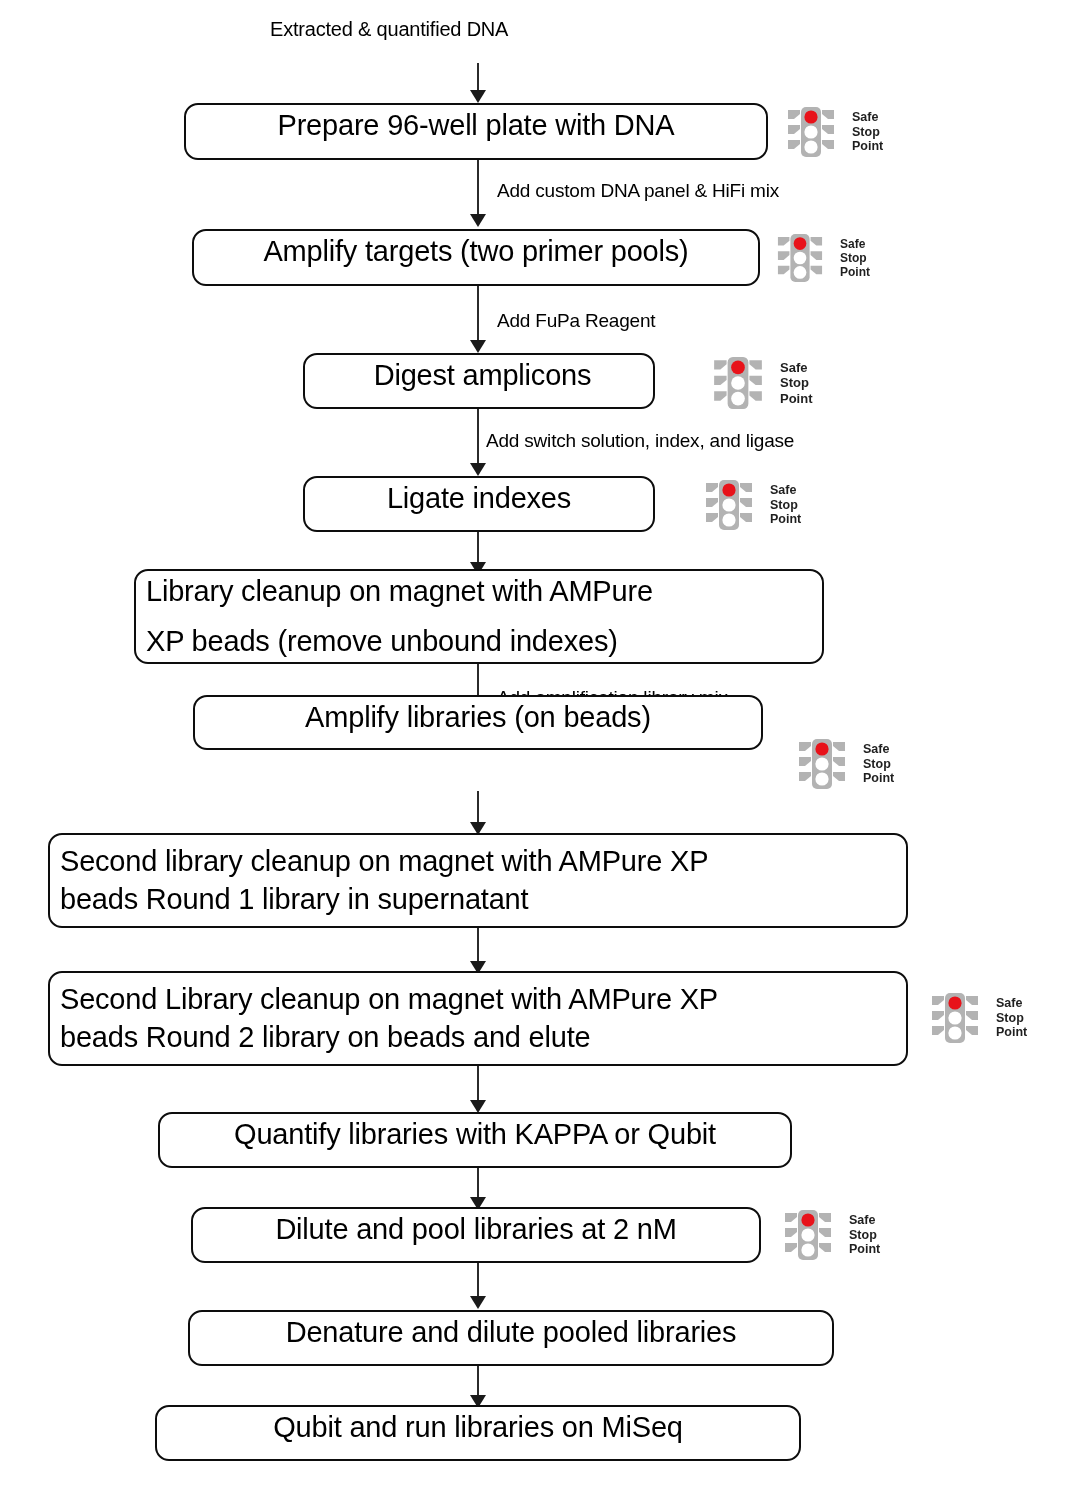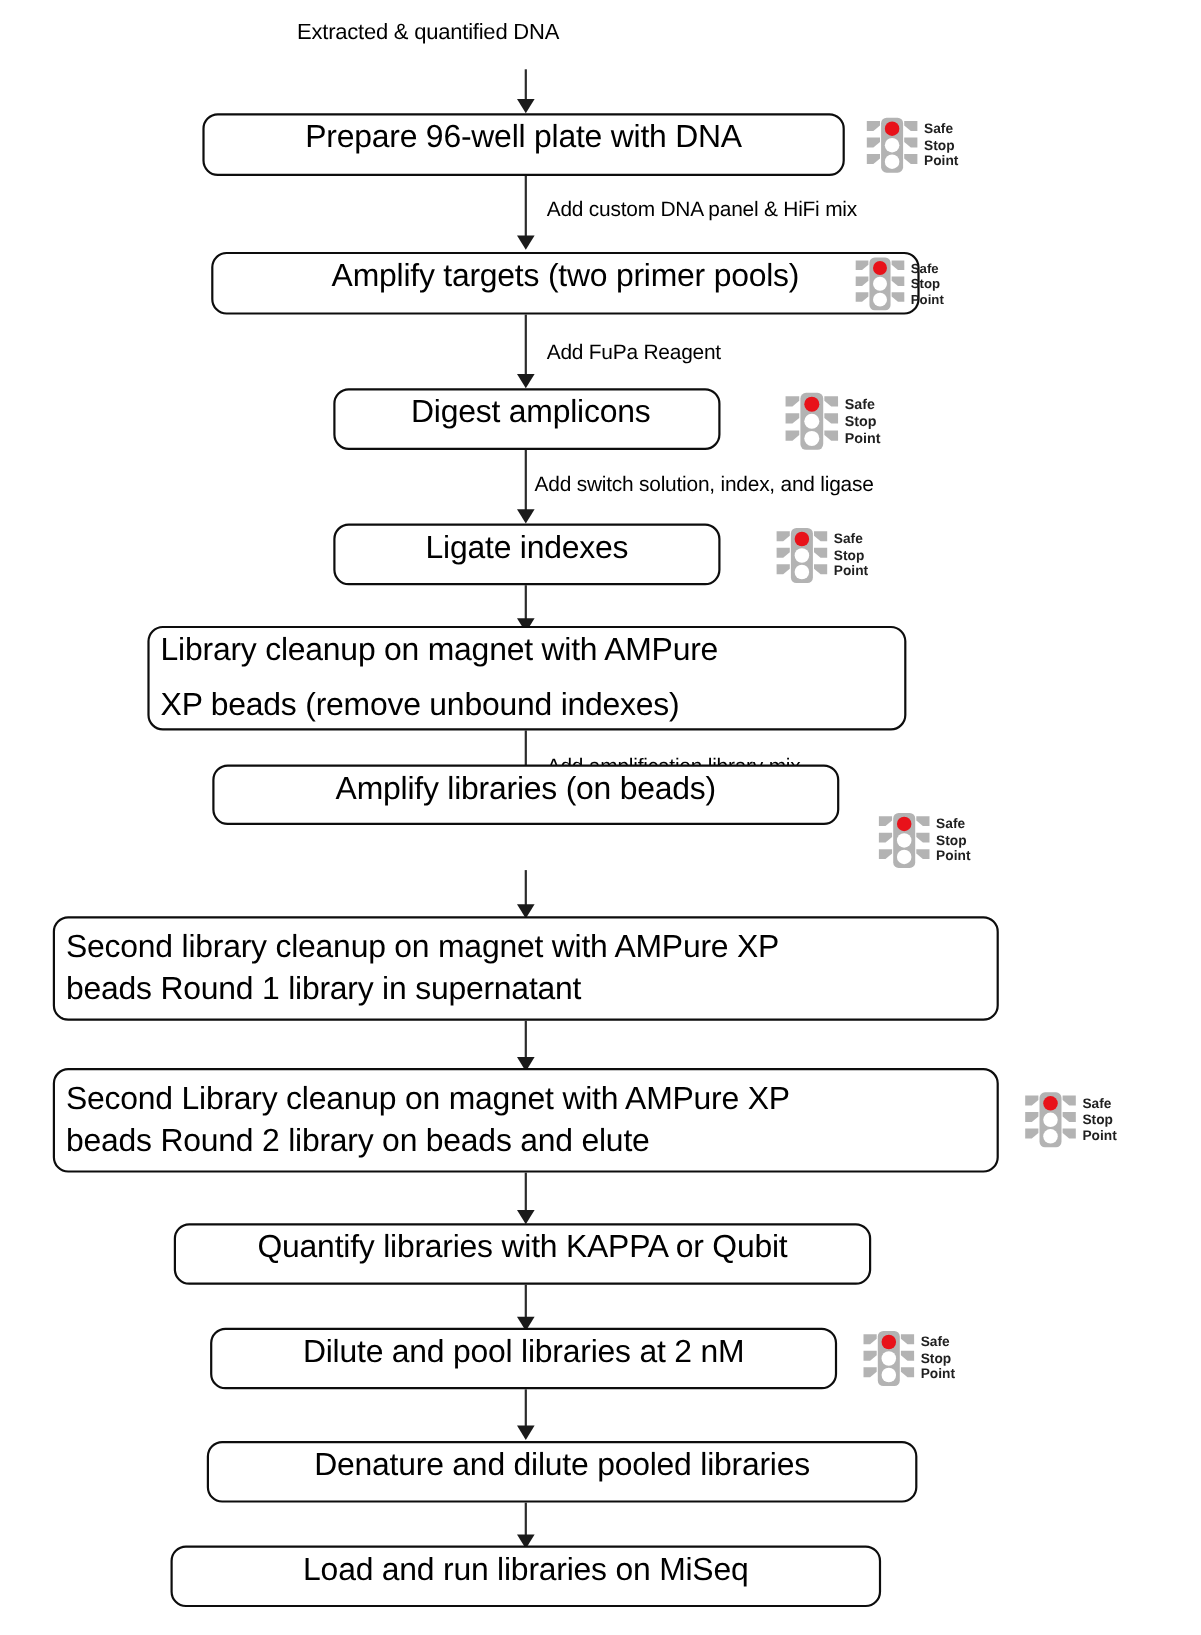--- a/index.html
+++ b/index.html
@@ -69,21 +69,21 @@
     border-left: 8px solid transparent;
     border-right: 8px solid transparent;
     border-top: 13px solid #1a1a1a;
   }
 
   
   .ssp {
     position: absolute;
     display: flex;
     align-items: center;
-    gap: 4px;
+    gap: 16px;
   }
   .ssp .light-svg { display: block; }
   .ssp .ssp-text {
     display: flex;
     flex-direction: column;
     justify-content: center;
     color: #1f1f1f;
     line-height: 1.18;
     font-weight: 600;
   }
@@ -121,21 +121,21 @@
       <span>Safe</span>
       <span>Stop</span>
       <span>Point</span>
     </div>
   </div>
 
   <div class="connector" style="left:477px; top:160px; height:62px;"></div>
   <div class="arrowhead" style="left:470px; top:214px;"></div>
   <div class="edge-label" style="left:497px; top:180px;">Add custom DNA panel &amp; HiFi mix</div>
 
-  <div class="node" style="left:192px; top:229px; width:644px; height:57px;">
+  <div class="node" style="left:192px; top:229px; width:568px; height:57px;">
     <span>Amplify targets (two primer pools)</span>
   </div>
   <div class="ssp" style="left:776px; top:232px;">
     <svg class="light-svg" width="48" height="52" viewBox="0 0 50 54">
       <g fill="#b3b3b3">
         <path d="M2,5 L14,5 L14,9 L8,14 L2,14 Z"></path>
         <path d="M2,20 L14,20 L14,24 L8,29 L2,29 Z"></path>
         <path d="M2,35 L14,35 L14,39 L8,44 L2,44 Z"></path>
         <path d="M48,5 L36,5 L36,9 L42,14 L48,14 Z"></path>
         <path d="M48,20 L36,20 L36,24 L42,29 L48,29 Z"></path>
@@ -324,16 +324,16 @@
   <div class="arrowhead" style="left:470px; top:1296px;"></div>
 
   <div class="node" style="left:155px; top:1310px; width:646px; height:56px;margin-left:33px;">
     <span>Denature and dilute pooled libraries</span>
   </div>
 
   <div class="connector" style="left:477px; top:1366px; height:38px;"></div>
   <div class="arrowhead" style="left:470px; top:1395px;"></div>
 
   <div class="node" style="left:155px; top:1405px; width:646px; height:56px;">
-    <span>Load and run libraries on MiSeq</span>
+    <span>Qubit and run libraries on MiSeq</span>
   </div>
 
 </div>
 
 </body></html>

